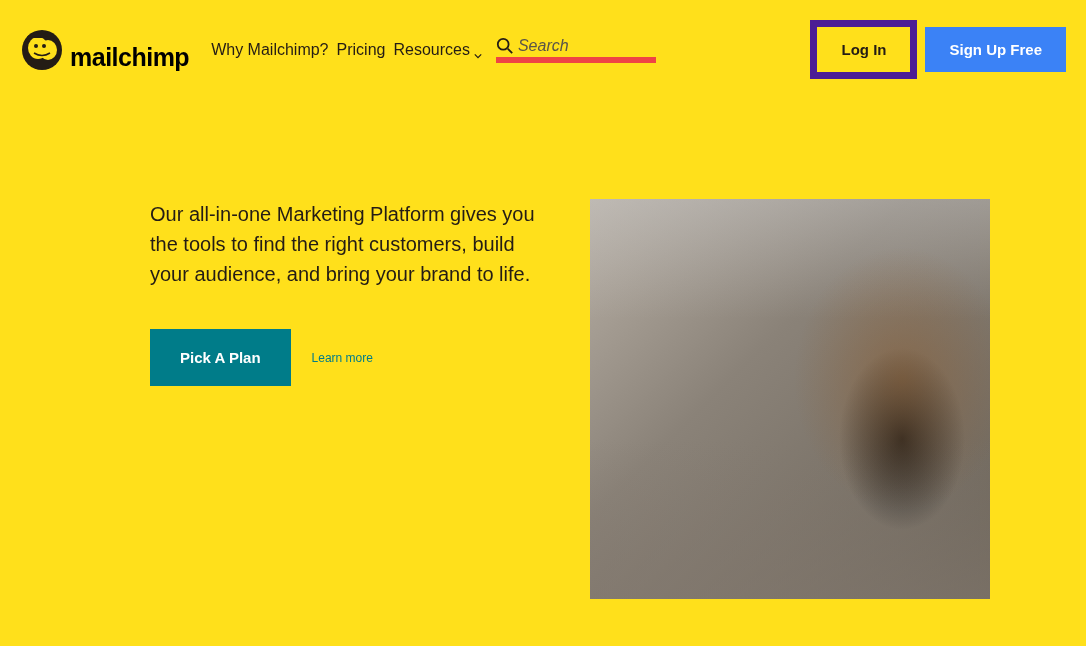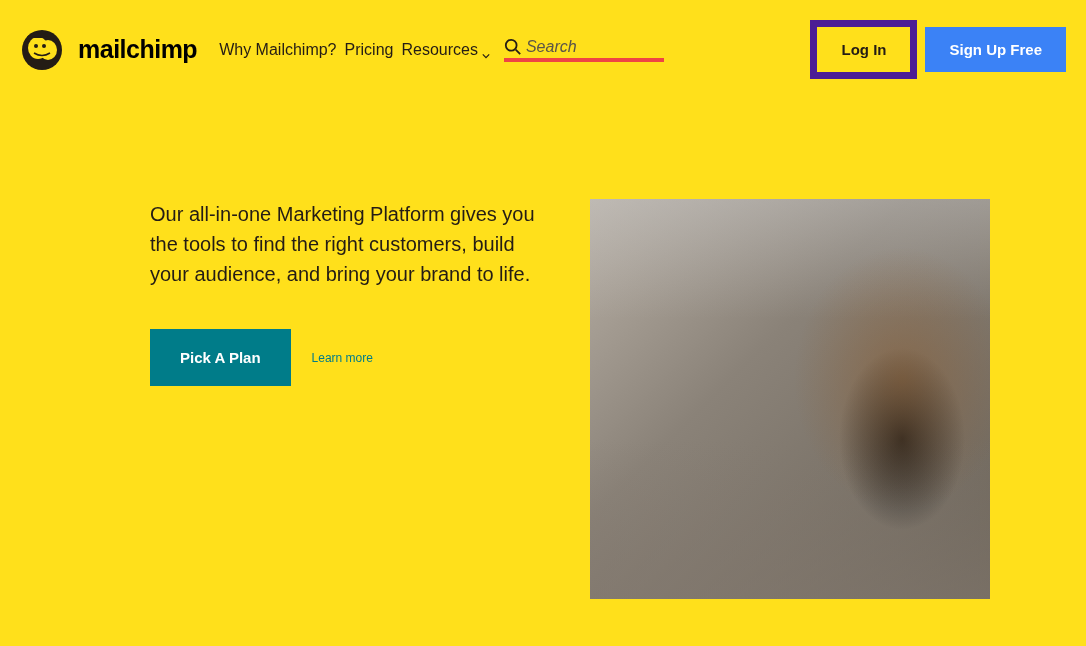--- a/index.html
+++ b/index.html
@@ -11,22 +11,22 @@
   overflow: hidden;
 }
 .header {
   display: flex;
   align-items: center;
   padding: 20px 20px 0 20px;
   gap: 8px;
 }
 .logo-wrap {
   display: flex;
-  align-items: center;
-  gap: 14px;
+  align-items: flex-end;
+  gap: 6px;
   margin-right: 14px;
 }
 .logo-mark {
   width: 44px;
   height: 44px;
 }
 .logo-text {
   font-weight: 800;
   font-size: 25px;
   letter-spacing: -0.5px;
@@ -45,21 +45,21 @@
   align-items: center;
   gap: 4px;
 }
 .caret {
   width: 8px;
   height: 8px;
 }
 .search-wrap {
   display: flex;
   align-items: flex-start;
-  border-bottom: 4px solid #ef4444;
+  border-bottom: 6px solid #ef4444;
   margin-left: 6px;
   padding-bottom: 2px;
   width: 160px;
 }
 .search-icon {
   width: 18px;
   height: 18px;
   margin-right: 4px;
 }
 .search-input {

